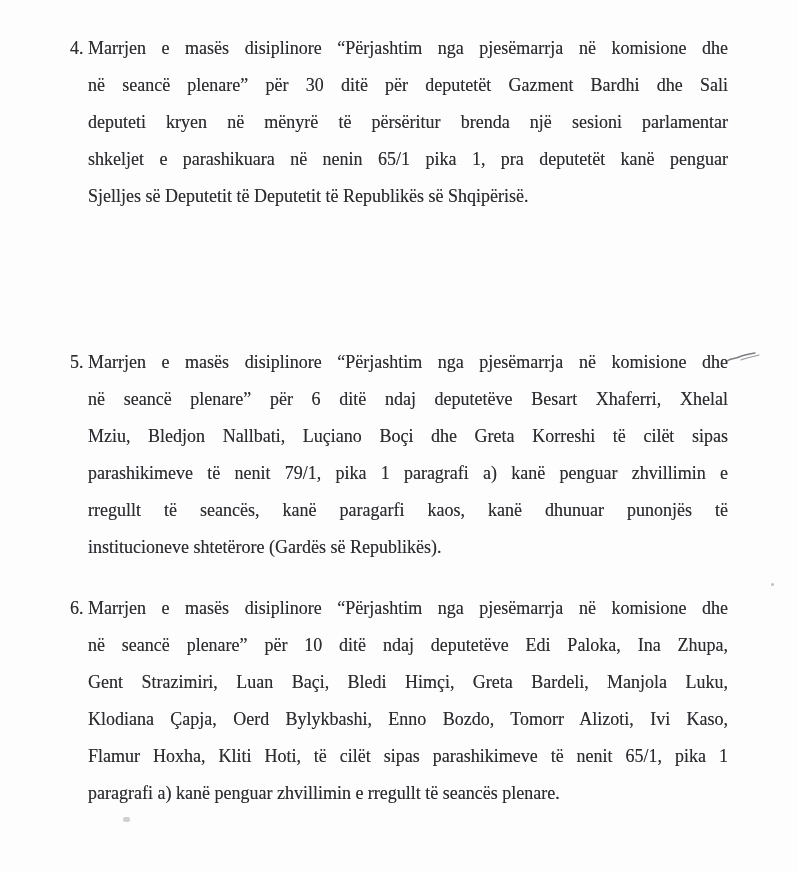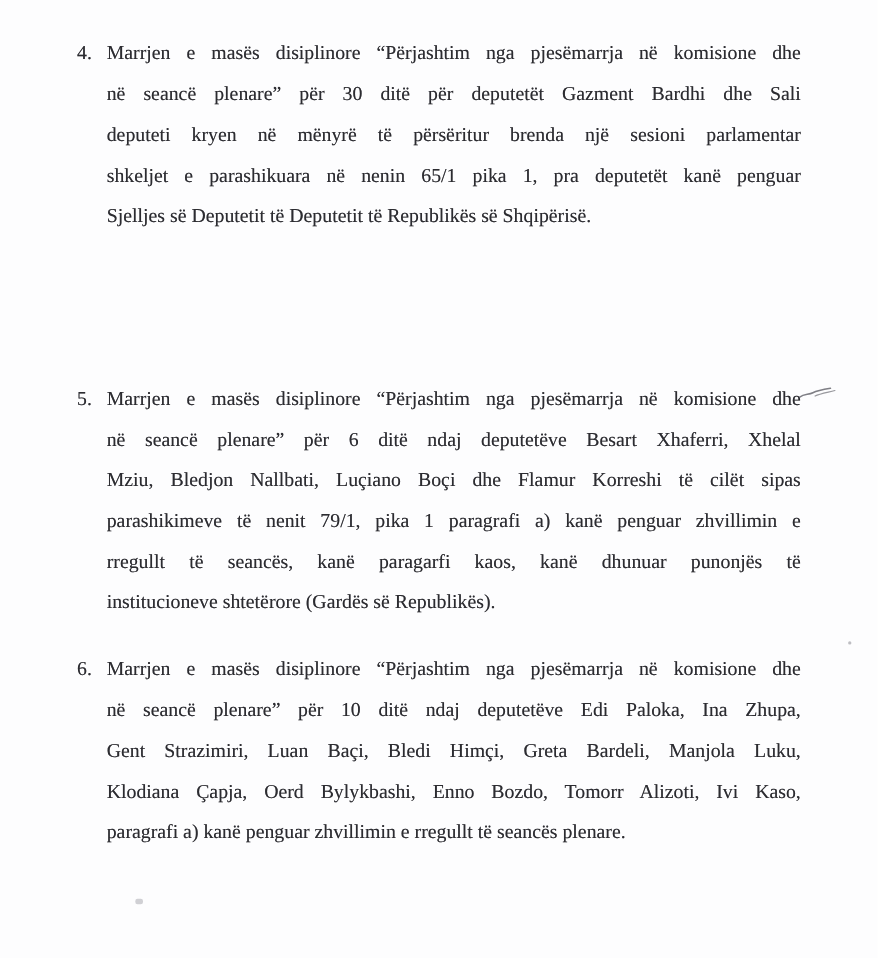--- a/index.html
+++ b/index.html
@@ -25,21 +25,21 @@
   .para-num {
     position: absolute;
     left: 0;
     top: 0;
     width: 27px;
     font-size: 18px;
     line-height: 37px;
     text-shadow: 0 0 0.5px rgba(50,50,55,0.55);
   }
   .lines {
-    margin-left: 27px;
+    margin-left: 18px;
   }
   .line {
     font-size: 18px;
     line-height: 37px;
     height: 37px;
     text-align: justify;
     text-align-last: justify;
     text-shadow: 0 0 0.5px rgba(50,50,55,0.55);
     white-space: normal;
     overflow: visible;
@@ -92,38 +92,39 @@
       <div class="line">shkeljet e parashikuara në nenin 65/1 pika 1, pra deputetët kanë penguar</div>
       <div class="line last">Sjelljes së Deputetit të Deputetit të Republikës së Shqipërisë.</div>
     </div>
   </div>
 
   <div class="para" id="p5">
     <div class="para-num">5.</div>
     <div class="lines">
       <div class="line">Marrjen e masës disiplinore “Përjashtim nga pjesëmarrja në komisione dhe</div>
       <div class="line">në seancë plenare” për 6 ditë ndaj deputetëve Besart Xhaferri, Xhelal</div>
-      <div class="line">Mziu, Bledjon Nallbati, Luçiano Boçi dhe Flamur Korreshi të cilët sipas</div>
+      <div class="line">Mziu, Bledjon Nallbati, Luçiano Boçi dhe Greta Korreshi të cilët sipas</div>
       <div class="line">parashikimeve të nenit 79/1, pika 1 paragrafi a) kanë penguar zhvillimin e</div>
       <div class="line">rregullt të seancës, kanë paragarfi kaos, kanë dhunuar punonjës të</div>
       <div class="line last">institucioneve shtetërore (Gardës së Republikës).</div>
     </div>
     <svg class="scribble" width="40" height="16" viewBox="0 0 40 16">
       <path d="M2 12 C6 9, 10 10, 14 8 S 24 5, 30 4" stroke="#55555d" stroke-width="1.4" fill="none" stroke-linecap="round"></path>
       <path d="M16 11 C20 9, 26 8, 34 6" stroke="#55555d" stroke-width="1.1" fill="none" stroke-linecap="round" opacity="0.8"></path>
     </svg>
   </div>
 
   <div class="para" id="p6">
     <div class="para-num">6.</div>
     <div class="lines">
       <div class="line">Marrjen e masës disiplinore “Përjashtim nga pjesëmarrja në komisione dhe</div>
       <div class="line">në seancë plenare” për 10 ditë ndaj deputetëve Edi Paloka, Ina Zhupa,</div>
       <div class="line">Gent Strazimiri, Luan Baçi, Bledi Himçi, Greta Bardeli, Manjola Luku,</div>
       <div class="line">Klodiana Çapja, Oerd Bylykbashi, Enno Bozdo, Tomorr Alizoti, Ivi Kaso,</div>
+      <div class="line">Flamur Hoxha, Kliti Hoti, të cilët sipas parashikimeve të nenit 65/1, pika 1</div>
       <div class="line last">paragrafi a) kanë penguar zhvillimin e rregullt të seancës plenare.</div>
     </div>
   </div>
 
   <div class="speck-1"></div>
   <div class="speck-2"></div>
 
 </div>
 
 </body></html>

